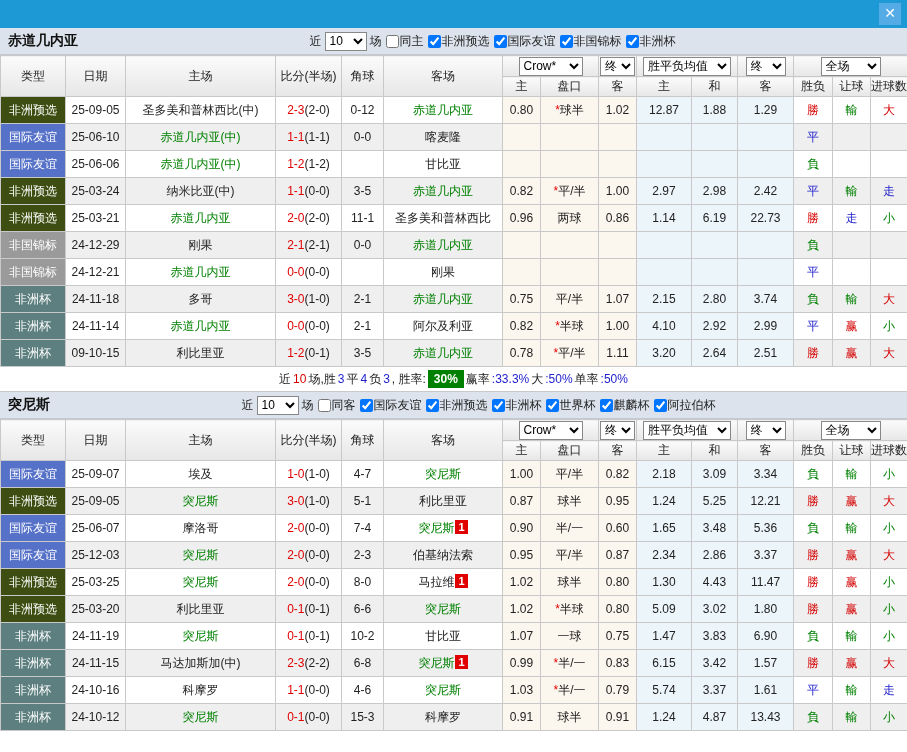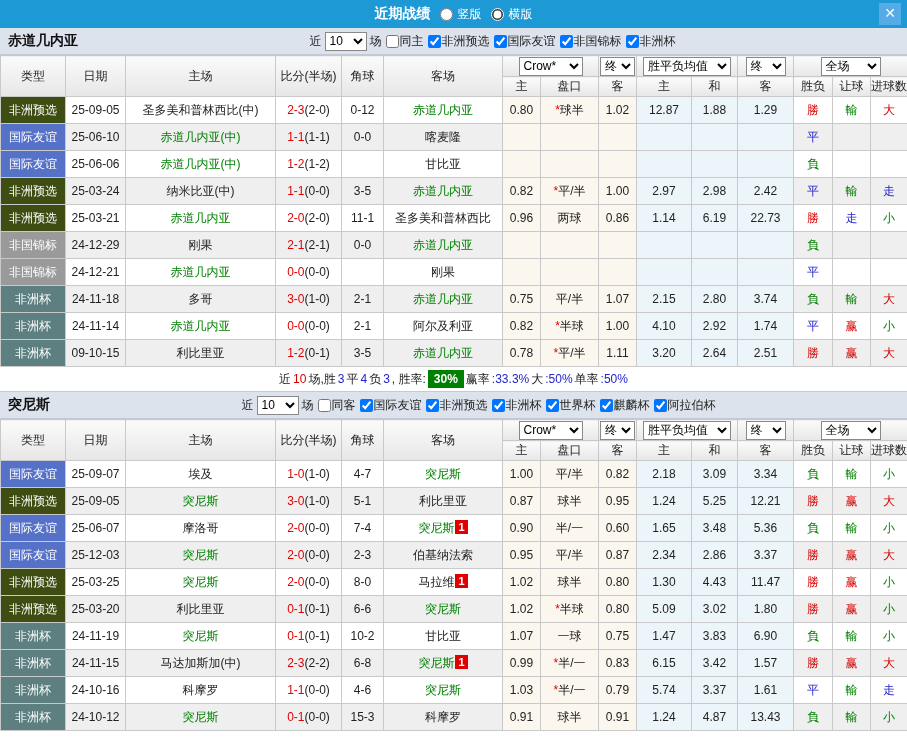--- a/index.html
+++ b/index.html
@@ -48,27 +48,20 @@
   
   .summary { height:25px; display:flex; align-items:center; justify-content:center; background:#fff;
     border-bottom:1px solid #c9c9c9; font-size:12px; }
   .summary span { margin:0 1px; }
   .badge-rate { background:#008000; color:#fff; font-weight:bold; padding:2px 6px; margin:0 3px; }
 </style>
 </head>
 <body>
 
 <div class="titlebar">
-  <div class="titlebar-center">
-    <span class="titlebar-title">近期战绩</span>
-    <input type="radio" name="layout" style="">
-    <label>竖版</label>
-    <input type="radio" name="layout" checked="" style="">
-    <label>横版</label>
-  </div>
   <div class="close-btn">✕</div>
 </div>
 
 <div class="section">
   <div class="filter-row">
     <span class="team-name">赤道几内亚</span>
     <div class="filter-controls">
       <span>近</span>
       <select class="count-select">
         <option>10</option>
@@ -284,21 +277,21 @@
           <td>24-11-14</td>
           <td><span class="tg">赤道几内亚</span></td>
           <td><span class="sc">0-0</span><span>(0-0)</span></td>
           <td>2-1</td>
           <td><span>阿尔及利亚</span></td>
           <td class="odds">0.82</td>
           <td class="odds"><span class="star">*</span><span>半球</span></td>
           <td class="odds">1.00</td>
           <td class="avg">4.10</td>
           <td class="avg">2.92</td>
-          <td class="avg">1.74</td>
+          <td class="avg">2.99</td>
           <td class="c-b">平</td>
           <td class="c-r">赢</td>
           <td class="c-g">小</td>
         </tr>
         <tr class="even">
           <td class="lg-cup">非洲杯</td>
           <td>09-10-15</td>
           <td><span>利比里亚</span></td>
           <td><span class="sc">1-2</span><span>(0-1)</span></td>
           <td>3-5</td>

